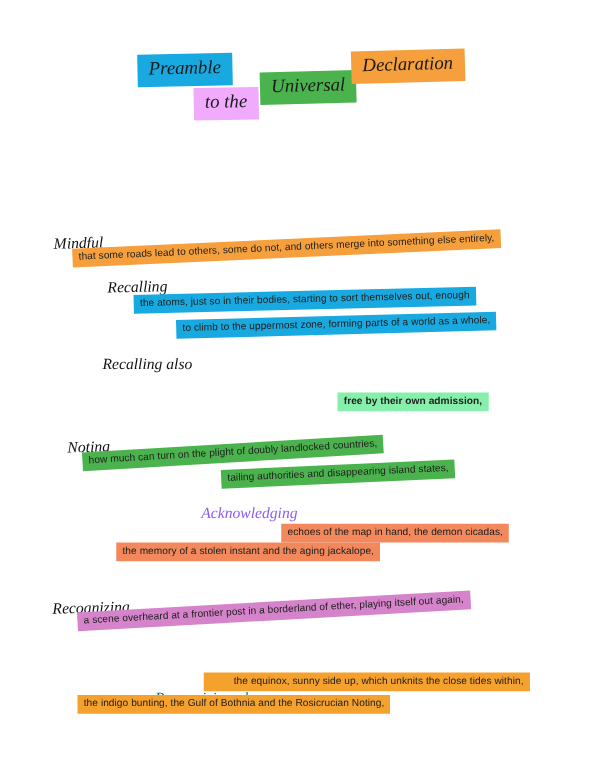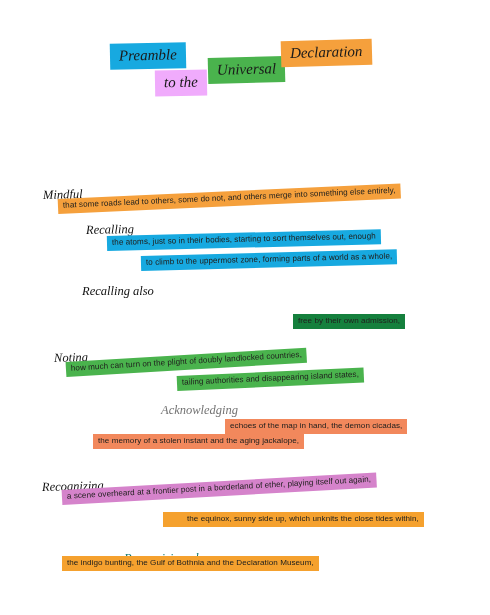--- a/index.html
+++ b/index.html
@@ -71,25 +71,25 @@
 <div class="title-chip" style="background: rgb(23, 169, 224); left: 110px; top: 43px; transform: rotate(-1.2deg);">Preamble</div>
     <div class="title-chip" style="background: #f0abfc; left: 155px; top: 70px; transform: rotate(-1deg);">to the</div>
     <div class="title-chip" style="background: rgb(74, 179, 77); left: 208px; top: 57px; transform: rotate(-1.4deg);">Universal</div>
     <div class="title-chip" style="background: rgb(245, 160, 60); left: 281px; top: 40px; transform: rotate(-1.6deg);">Declaration</div>
     <div class="stanza-header" style="color: rgb(17, 17, 17); left: 43px; top: 189px; transform: rotate(-1.5deg);">Mindful</div>
     <div class="verse-line" style="background: rgb(245, 160, 60); left: 58px; top: 199px; transform: rotate(-2.6deg);">that some roads lead to others, some do not, and others merge into something else entirely,</div>
     <div class="stanza-header" style="color: rgb(17, 17, 17); left: 86px; top: 224px; transform: rotate(-1.2deg);">Recalling</div>
     <div class="verse-line" style="background: rgb(23, 169, 224); left: 107px; top: 236px; transform: rotate(-1.4deg);">the atoms, just so in their bodies, starting to sort themselves out, enough</div>
     <div class="verse-line" style="background: rgb(23, 169, 224); left: 141px; top: 256px; transform: rotate(-1.5deg);">to climb to the uppermost zone, forming parts of a world as a whole,</div>
     <div class="stanza-header" style="color: rgb(17, 17, 17); left: 44px; top: 285px; margin-left: 38px;">Recalling also</div>
-    <div class="verse-line" style="background: #15803d; left: 293px; top: 314px;">free by their own admission,</div>
+    <div class="verse-line" style="background: #86efac; left: 270px; top: 314px; font-weight: bold;">free by their own admission,</div>
     <div class="stanza-header" style="color: rgb(17, 17, 17); left: 54px; top: 352px; transform: rotate(-1.5deg);">Noting</div>
     <div class="verse-line" style="background: rgb(74, 179, 77); left: 66px; top: 362px; transform: rotate(-3.4deg);">how much can turn on the plight of doubly landlocked countries,</div>
     <div class="verse-line" style="background: rgb(74, 179, 77); left: 177px; top: 376px; transform: rotate(-2.6deg);">tailing authorities and disappearing island states,</div>
-    <div class="stanza-header" style="color: #737373; left: 161px; top: 404px;">Acknowledging</div>
+    <div class="stanza-header" style="color: #8b5cf6; left: 161px; top: 404px;">Acknowledging</div>
     <div class="verse-line" style="background: rgb(242, 136, 92); left: 225px; top: 419px;">echoes of the map in hand, the demon cicadas,</div>
     <div class="verse-line" style="background: rgb(242, 136, 92); left: 93px; top: 434px;">the memory of a stolen instant and the aging jackalope,</div>
     <div class="stanza-header" style="color: rgb(17, 17, 17); left: 42px; top: 481px; transform: rotate(-1.5deg);">Recognizing</div>
     <div class="verse-line" style="background: rgb(213, 131, 203); left: 62px; top: 490px; transform: rotate(-3.2deg);">a scene overheard at a frontier post in a borderland of ether, playing itself out again,</div>
     <div class="stanza-header" style="color: #0f766e; left: 124px; top: 552px;">Recognizing also</div>
-    <div class="verse-line" style="background: rgb(245, 161, 46); left: 163px; top: 512px; padding-left: 24px;">the equinox, sunny side up, which unknits the close tides within,</div>
-    <div class="verse-line" style="background: rgb(245, 161, 46); left: 62px; top: 556px;">the indigo bunting, the Gulf of Bothnia and the Declaration Museum,</div>
+    <div class="verse-line" style="background: rgb(245, 161, 46); left: 163px; top: 538px; padding-left: 24px;">the equinox, sunny side up, which unknits the close tides within,</div>
+    <div class="verse-line" style="background: rgb(245, 161, 46); left: 62px; top: 556px;">the indigo bunting, the Gulf of Bothnia and the Rosicrucian Noting,</div>
   </div>
 
 </body></html>

